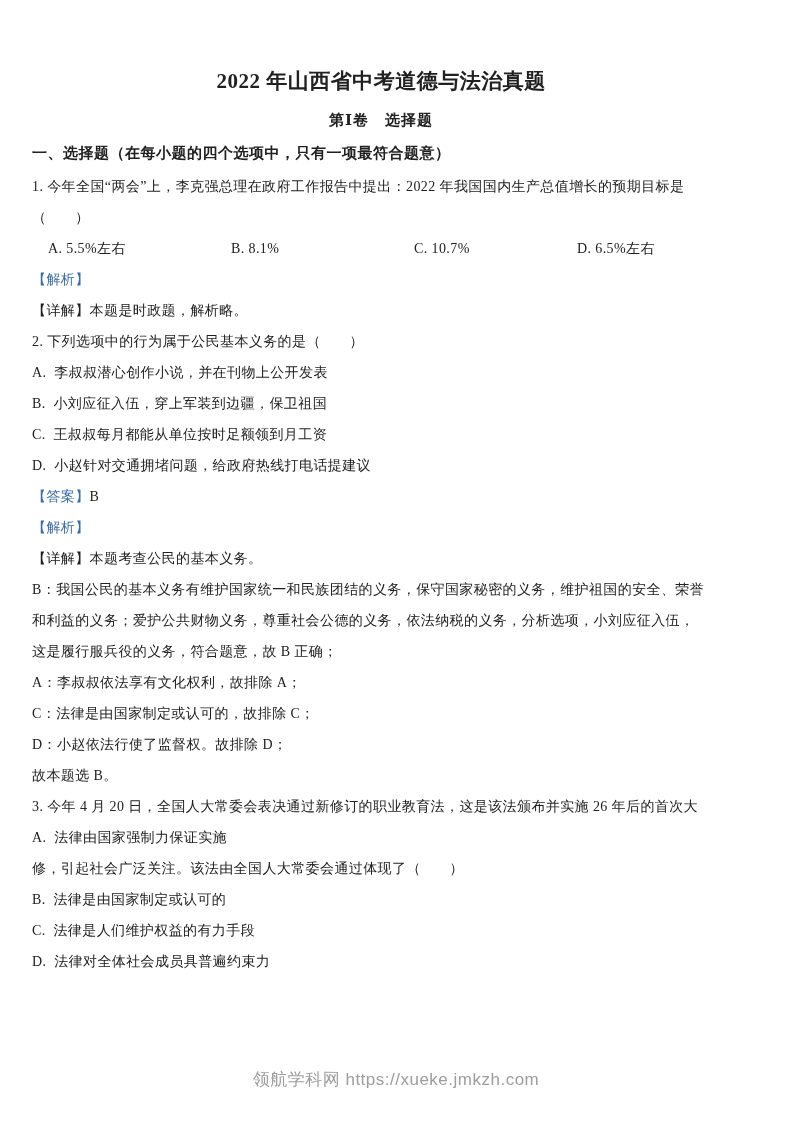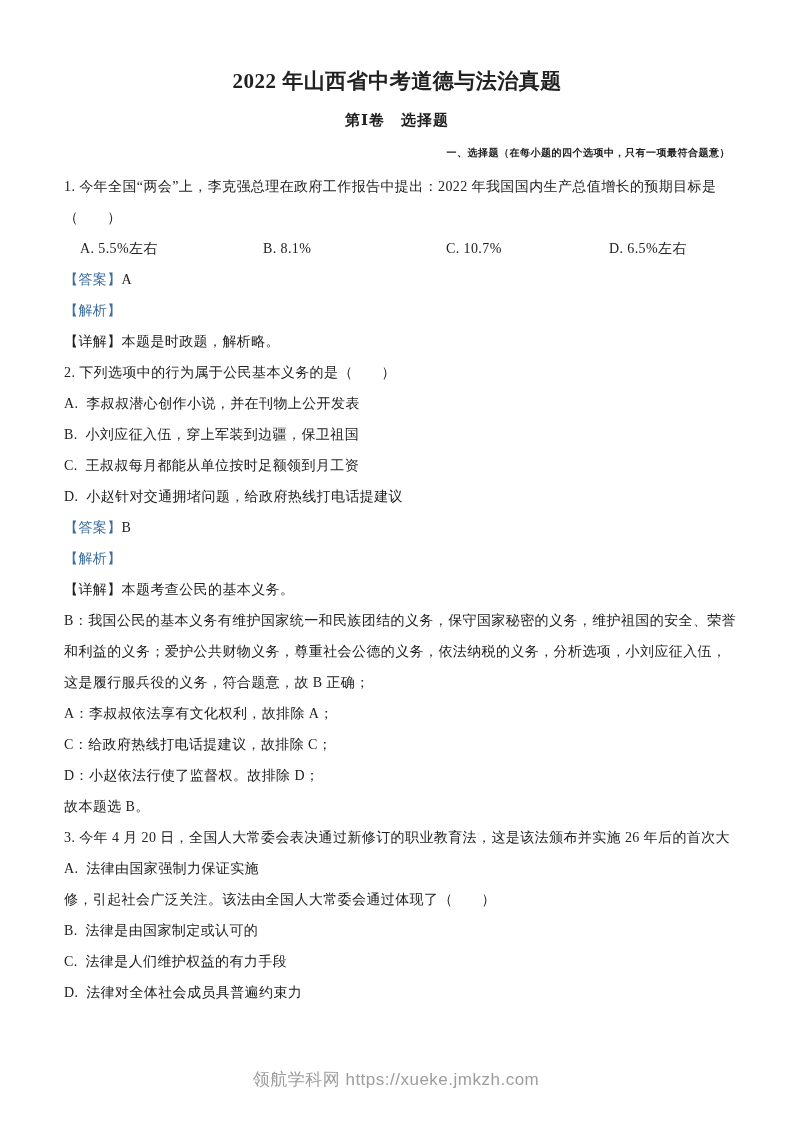--- a/index.html
+++ b/index.html
@@ -9,21 +9,21 @@
   }
   .page {
     position: relative;
     width: 793px;
     height: 1122px;
     background: #ffffff;
     overflow: hidden;
     font-family: "Liberation Serif", "DejaVu Serif", serif;
     color: #212121;
     box-sizing: border-box;
-    padding: 0 63px 0 64px;
+    padding: 0 63px 0 32px;
   }
   .title {
     margin: 62px 0 0 0;
     text-align: center;
     font-size: 21px;
     font-weight: bold;
     line-height: 38px;
     letter-spacing: 0.5px;
     white-space: pre;
   }
@@ -31,27 +31,26 @@
     margin: 2px 0 0 0;
     text-align: center;
     font-size: 15px;
     font-weight: bold;
     line-height: 36px;
     letter-spacing: 1px;
     white-space: pre;
   }
   .section-heading {
     margin: 1px 0 0 0;
-    font-size: 10px;
+    font-size: 15px;
     font-weight: bold;
     line-height: 28px;
     letter-spacing: 0.5px;
     font-family: "Liberation Sans", "DejaVu Sans", sans-serif;
     white-space: pre;
-    text-align: right;
   }
   .body-block {
     margin-top: 4px;
   }
   .line {
     height: 31px;
     line-height: 31px;
     font-size: 14px;
     letter-spacing: 0.4px;
     white-space: pre;
@@ -87,37 +86,36 @@
 
   <h1 class="title">2022 年山西省中考道德与法治真题</h1>
   <h2 class="subtitle">第Ⅰ卷　选择题</h2>
   <h3 class="section-heading">一、选择题（在每小题的四个选项中，只有一项最符合题意）</h3>
 
   <div class="body-block">
 
     <div class="line">1. 今年全国“两会”上，李克强总理在政府工作报告中提出：2022 年我国国内生产总值增长的预期目标是</div>
     <div class="line">（　　）</div>
     <div class="line"><span class="opt-col-1">A. 5.5%左右</span><span class="opt-col-2">B. 8.1%</span><span class="opt-col-3">C. 10.7%</span><span>D. 6.5%左右</span></div>
-    <div class="line"><span class="blue">【答案】</span><span>A</span></div>
     <div class="line"><span class="blue">【解析】</span></div>
     <div class="line"><span>【详解】</span><span>本题是时政题，解析略。</span></div>
 
     <div class="line">2. 下列选项中的行为属于公民基本义务的是（　　）</div>
     <div class="line">A.  李叔叔潜心创作小说，并在刊物上公开发表</div>
     <div class="line">B.  小刘应征入伍，穿上军装到边疆，保卫祖国</div>
     <div class="line">C.  王叔叔每月都能从单位按时足额领到月工资</div>
     <div class="line">D.  小赵针对交通拥堵问题，给政府热线打电话提建议</div>
     <div class="line"><span class="blue">【答案】</span><span>B</span></div>
     <div class="line"><span class="blue">【解析】</span></div>
     <div class="line"><span>【详解】</span><span>本题考查公民的基本义务。</span></div>
     <div class="line">B：我国公民的基本义务有维护国家统一和民族团结的义务，保守国家秘密的义务，维护祖国的安全、荣誉</div>
     <div class="line">和利益的义务；爱护公共财物义务，尊重社会公德的义务，依法纳税的义务，分析选项，小刘应征入伍，</div>
     <div class="line">这是履行服兵役的义务，符合题意，故 B 正确；</div>
     <div class="line">A：李叔叔依法享有文化权利，故排除 A；</div>
-    <div class="line">C：给政府热线打电话提建议，故排除 C；</div>
+    <div class="line">C：法律是由国家制定或认可的，故排除 C；</div>
     <div class="line">D：小赵依法行使了监督权。故排除 D；</div>
     <div class="line">故本题选 B。</div>
 
     <div class="line">3. 今年 4 月 20 日，全国人大常委会表决通过新修订的职业教育法，这是该法颁布并实施 26 年后的首次大</div>
     <div class="line">A.  法律由国家强制力保证实施</div>
     <div class="line">修，引起社会广泛关注。该法由全国人大常委会通过体现了（　　）</div>
     <div class="line">B.  法律是由国家制定或认可的</div>
     <div class="line">C.  法律是人们维护权益的有力手段</div>
     <div class="line">D.  法律对全体社会成员具普遍约束力</div>
 

